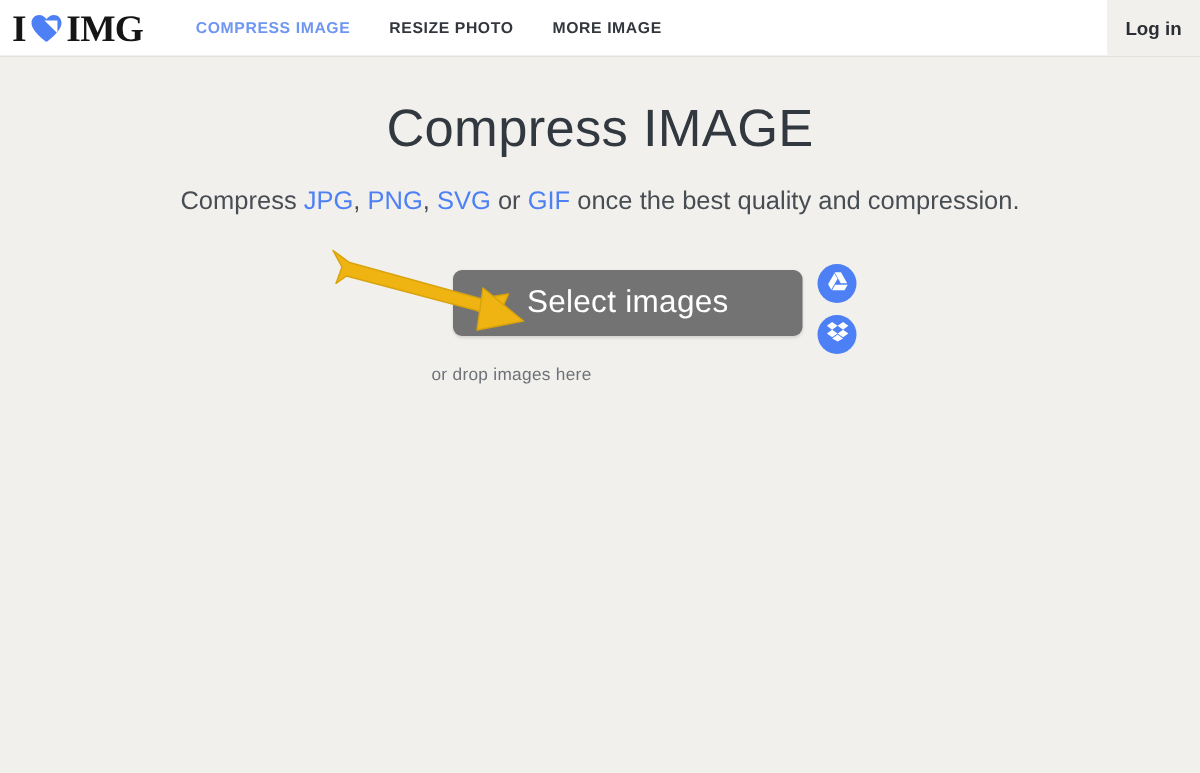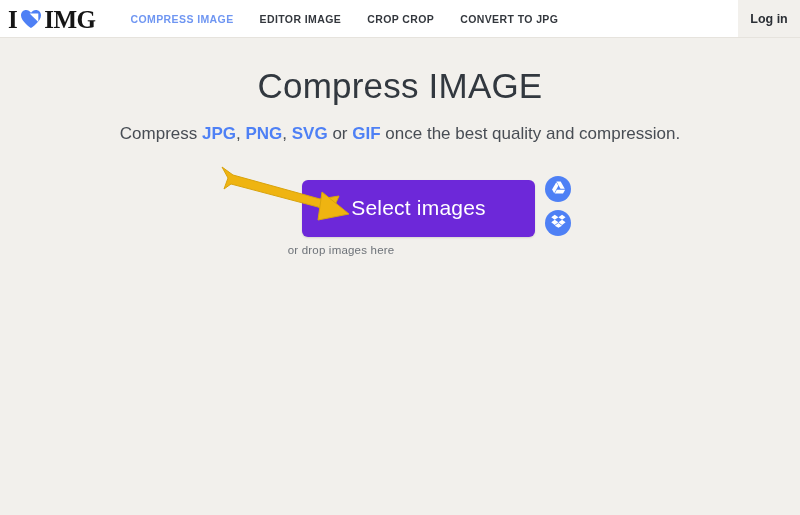--- a/index.html
+++ b/index.html
@@ -115,39 +115,39 @@
   }
   .subtitle {
     margin: 0;
     padding-top: 16px;
     font-size: 17px;
     color: #484d54;
     line-height: 1.45;
   }
   .subtitle .fmt {
     color: #4e80f5;
-    font-weight: bold;
+    font-weight: normal;
     text-decoration: none;
     cursor: pointer;
   }
 
   
   .upload-wrap {
     position: relative;
     width: 800px;
     height: 120px;
     margin-top: 25px;
   }
   .select-btn {
     position: absolute;
     left: 302px;
     top: 8px;
     width: 233px;
-    height: 57px;
-    background: #6d28d9;
+    height: 44px;
+    background: #737373;
     border: none;
     border-radius: 6px;
     color: #ffffff;
     font-family: "Liberation Sans", sans-serif;
     font-size: 21px;
     letter-spacing: 0.2px;
     cursor: pointer;
     box-shadow: 0 1px 2px rgba(0,0,0,0.12);
   }
   .cloud-btn {
@@ -198,27 +198,24 @@
       </svg>
     </span>
     <span class="logo-text">IMG</span>
   </a>
 
   <nav class="nav">
     <a class="nav-item active" href="#">
       <span>COMPRESS IMAGE</span>
     </a>
     <a class="nav-item" href="#">
-      <span>EDITOR IMAGE</span>
+      <span>RESIZE PHOTO</span>
     </a>
     <a class="nav-item" href="#">
-      <span>CROP CROP</span>
-    </a>
-    <a class="nav-item" href="#">
-      <span>CONVERT TO JPG</span>
+      <span>MORE IMAGE</span>
     </a>
   </nav>
 
   <div class="auth">
     <a class="login-btn" href="#">Log in</a>
 
   </div>
 </div>
 
 <div class="main">

